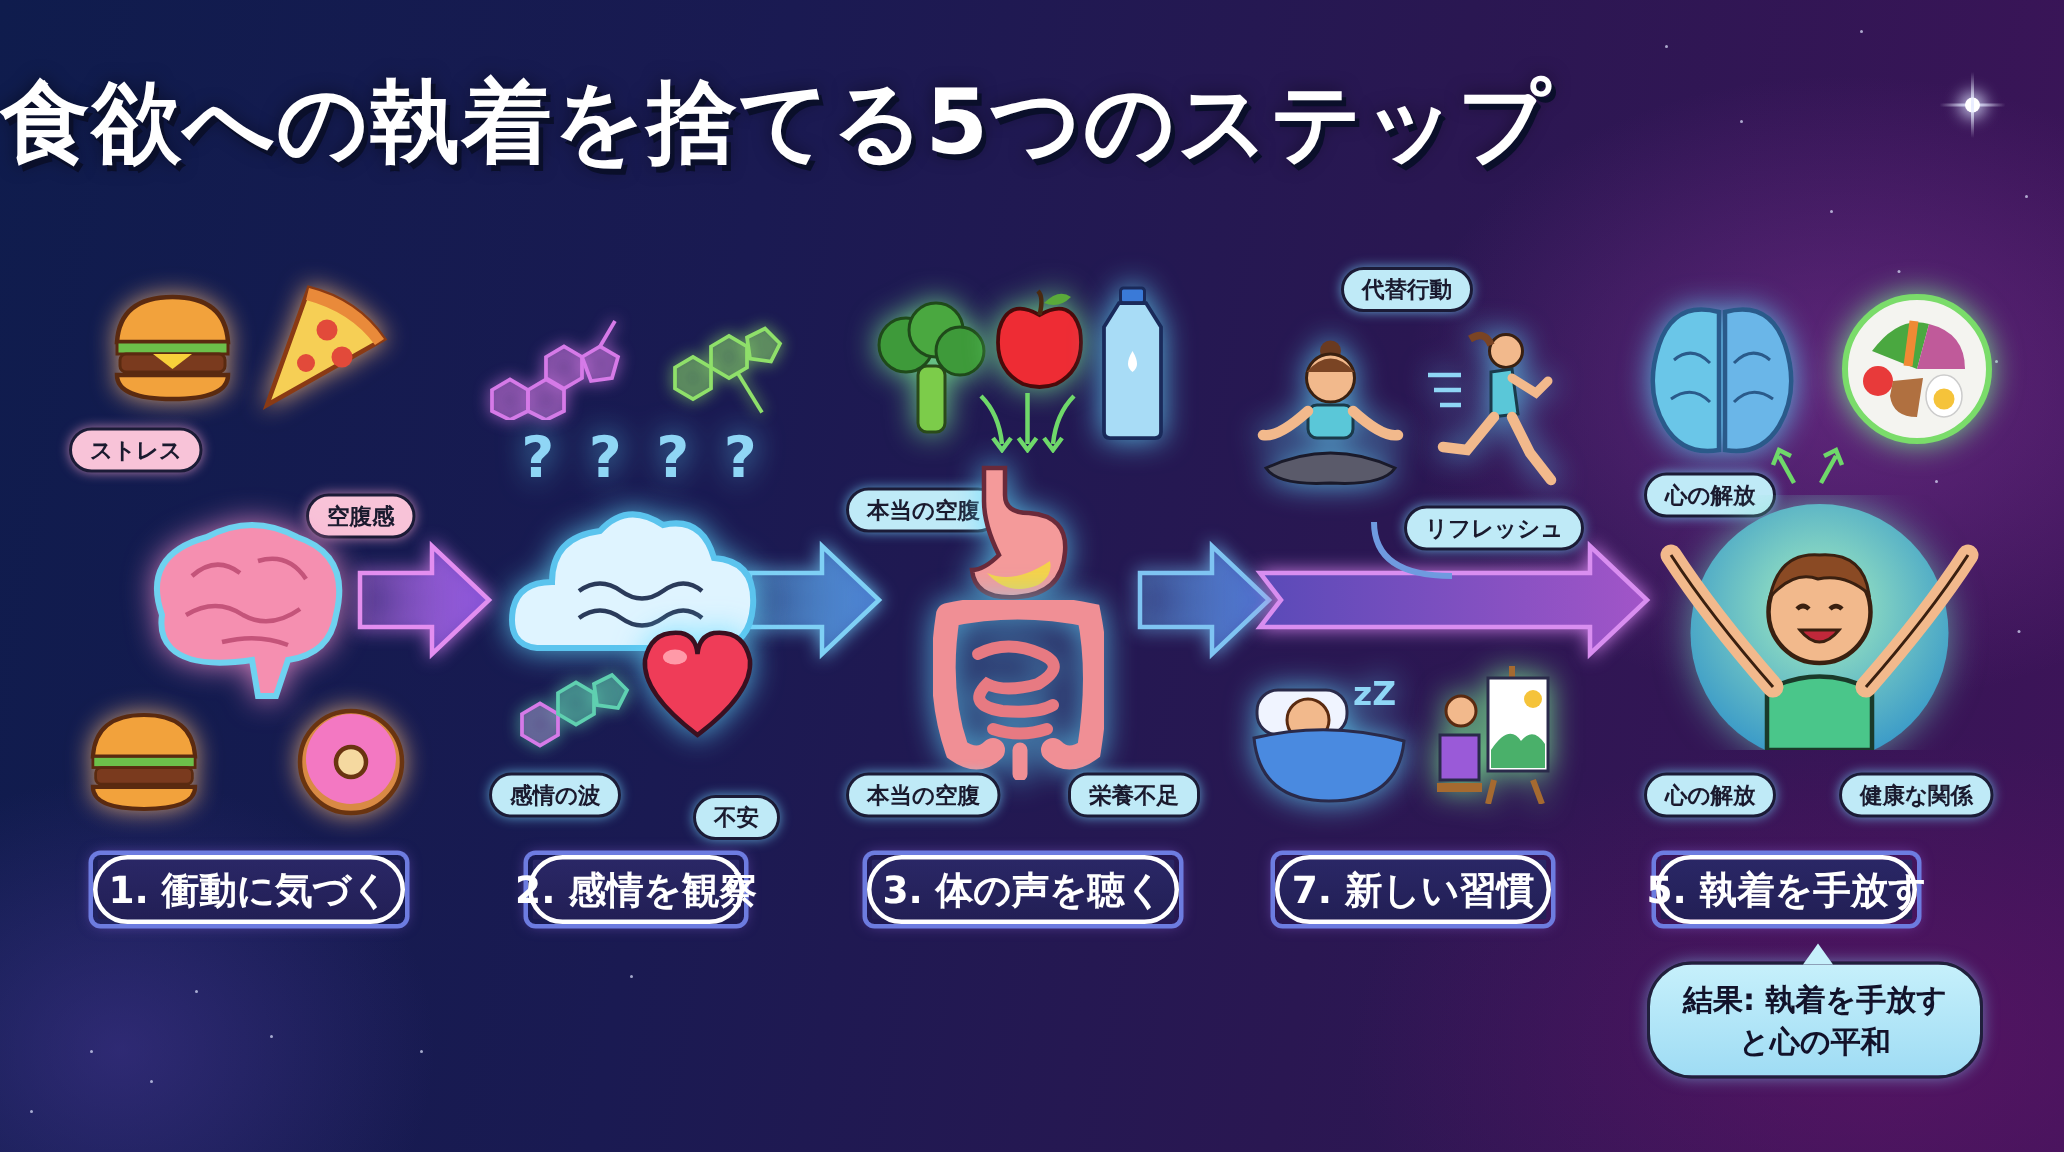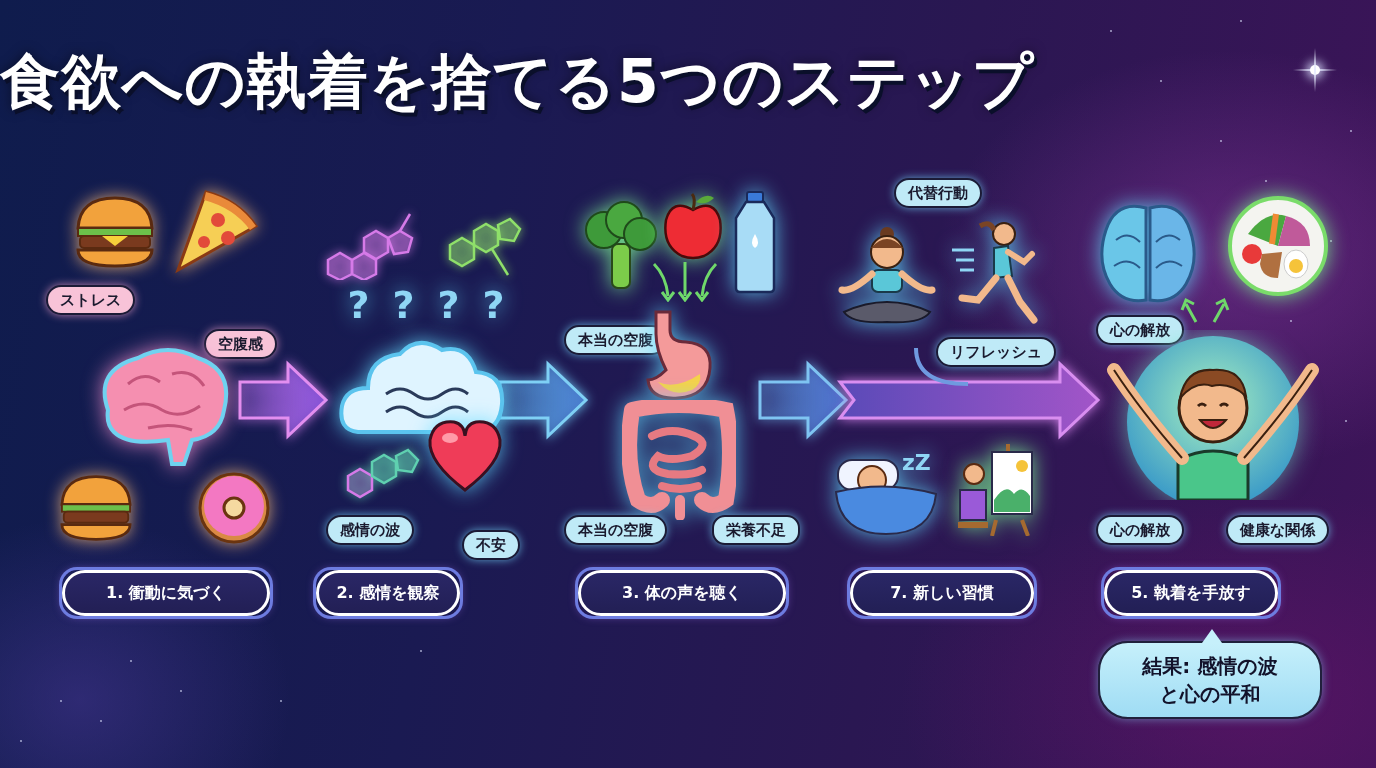--- a/index.html
+++ b/index.html
@@ -47,23 +47,23 @@
     position: absolute; height: 30px; padding: 0 12px; border-radius: 15px;
     display: flex; align-items: center; justify-content: center;
     font-size: 15px; font-weight: bold; color: #1a1a2e; white-space: nowrap;
     border: 2px solid #1b1b36;
   }
   .tag.pink { background: #f8c3d8; box-shadow: 0 0 8px rgba(255,170,210,.7); }
   .tag.cyan { background: #bfeaf7; box-shadow: 0 0 8px rgba(120,220,255,.7); }
 
   
   .step {
-    position: absolute; top: 570px; height: 46px; border-radius: 15px;
+    position: absolute; top: 570px; height: 46px; border-radius: 5px;
     display: flex; align-items: center; justify-content: center;
-    font-size: 16px; font-weight: bold; color: #fff; white-space: nowrap;
+    font-size: 25px; font-weight: bold; color: #fff; white-space: nowrap;
     background: linear-gradient(180deg, #2a2766, #221f55);
     border: 3px solid transparent;
     background-clip: padding-box;
     box-shadow: 0 0 0 3px #6d7ce0, 0 0 10px rgba(170,120,255,.6);
   }
   .step::after {
     content:""; position:absolute; inset:-3px; border-radius: 26px; pointer-events:none;
     border: 3px solid; border-image: none;
   }
   .result {
@@ -365,21 +365,21 @@
     <circle cx="113" cy="78" r="34" fill="#f2b98c" stroke="#3a2010" stroke-width="3"></circle>
     <path d="M80 68 Q86 38 113 40 Q142 38 146 66 Q130 52 112 56 Q96 50 80 68 Z" fill="#8a4a24" stroke="#3a2010" stroke-width="2"></path>
     <path d="M98 76 Q102 72 106 76 M120 76 Q124 72 128 76" stroke="#3a2010" stroke-width="3" fill="none"></path>
     <path d="M100 90 Q113 106 126 90 Z" fill="#c0283a" stroke="#3a2010" stroke-width="2"></path>
   </svg>
 </div>
 <div class="tag cyan" style="left:1096px;top:515px;">心の解放</div>
 <div class="tag cyan" style="left:1226px;top:515px;">健康な関係</div>
 
 <div class="step" style="left:62px;width:208px;">1. 衝動に気づく</div>
-<div class="step" style="left:316px;width:144px;">2. 感情を観察</div>
+<div class="step" style="left:352px;width:144px;">2. 感情を観察</div>
 <div class="step" style="left:578px;width:208px;">3. 体の声を聴く</div>
 <div class="step" style="left:850px;width:184px;">7. 新しい習慣</div>
 <div class="step" style="left:1104px;width:174px;">5. 執着を手放す</div>
 
 <div class="result">
-  <span>結果: 感情の波</span>
+  <span>結果: 執着を手放す</span>
   <span>と心の平和</span>
 </div>
 
 </body></html>

